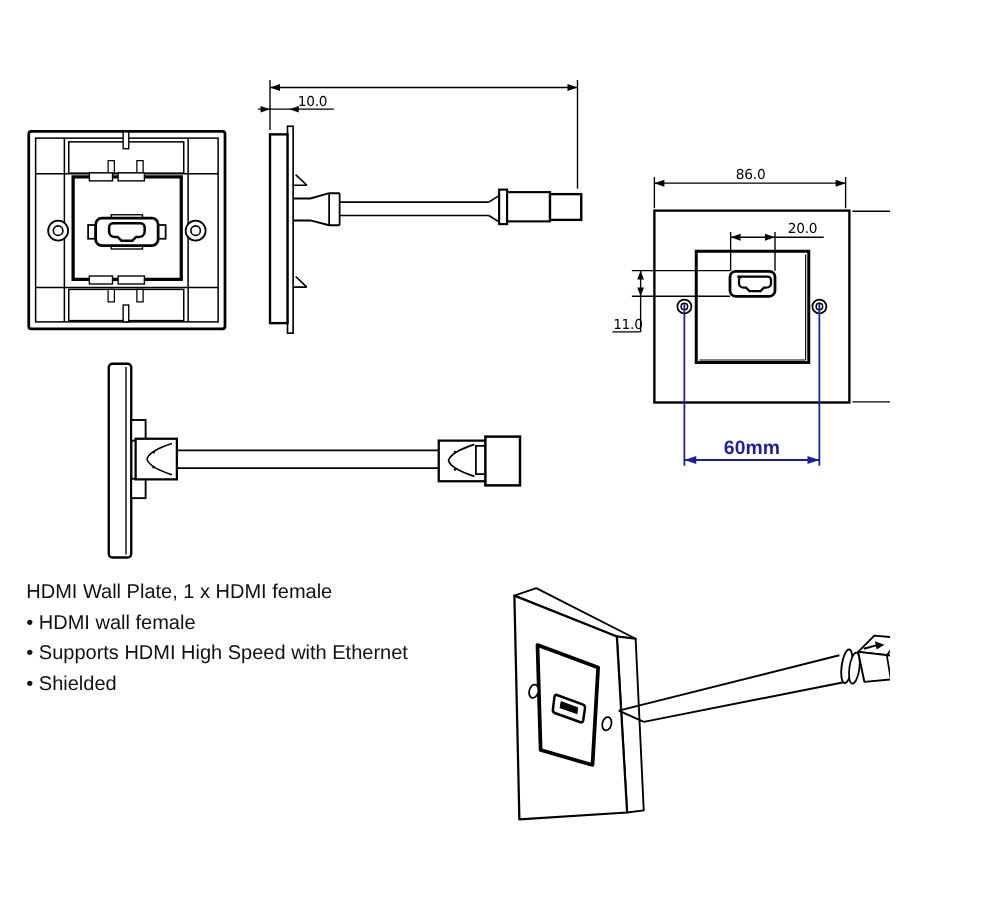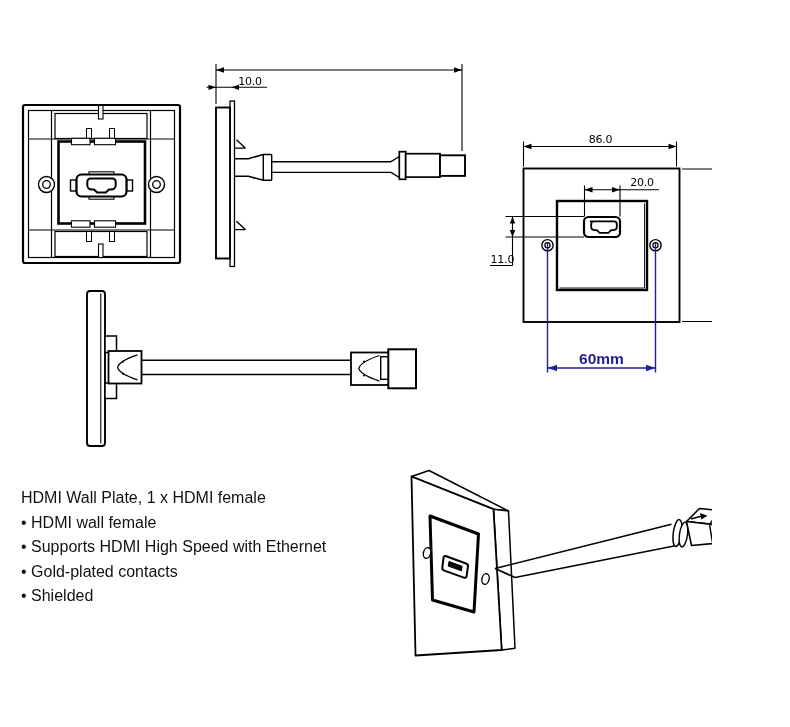--- a/index.html
+++ b/index.html
@@ -7,21 +7,21 @@
          font-family:"Liberation Sans", sans-serif;}
   svg{position:absolute;left:0;top:0;}
   svg *{vector-effect:none;}
   .ln  {stroke:#000;fill:none;}
   .shape{stroke:#000;fill:#fff;}
   .dimtxt{font-family:"DejaVu Sans", sans-serif;font-size:11px;fill:#000;letter-spacing:-0.2px;}
   .bluedim{stroke:#1f1f96;fill:none;}
   .bluearrow{fill:#1f1f96;stroke:none;}
   .bluetxt{font-family:"Liberation Sans", sans-serif;font-size:15.5px;font-weight:bold;fill:#1f1f96;}
   .arrow{fill:#000;stroke:none;}
-  .desc{position:absolute;left:21px;top:486px;width:420px;color:#111;}
+  .desc{position:absolute;left:21px;top:462px;width:420px;color:#111;}
   .desc p{margin:0;font-size:16px;line-height:24.6px;white-space:pre-wrap;}
 </style>
 </head>
 <body>
 
 <div class="stage">
 <svg width="790" height="727" viewBox="0 0 790 727">
 
   <g>
     <rect class="shape" x="23" y="105" width="157" height="158" rx="2" stroke-width="2.2"></rect>
@@ -173,16 +173,15 @@
       <path class="ln" stroke-width="1.6" d="M691,519 L701,516.3"></path>
       <polygon points="700,512.9 707.5,515.7 701.3,519.6" fill="#000"></polygon>
     </g>
   </g>
 </svg>
 
   <div class="desc">
     <p>HDMI Wall Plate, 1 x HDMI female</p>
     <p>• HDMI wall female</p>
     <p>• Supports HDMI High Speed with Ethernet</p>
-    <p>• Gold-plated contacts</p>
     <p>• Shielded</p>
   </div>
 </div>
 
 </body></html>

